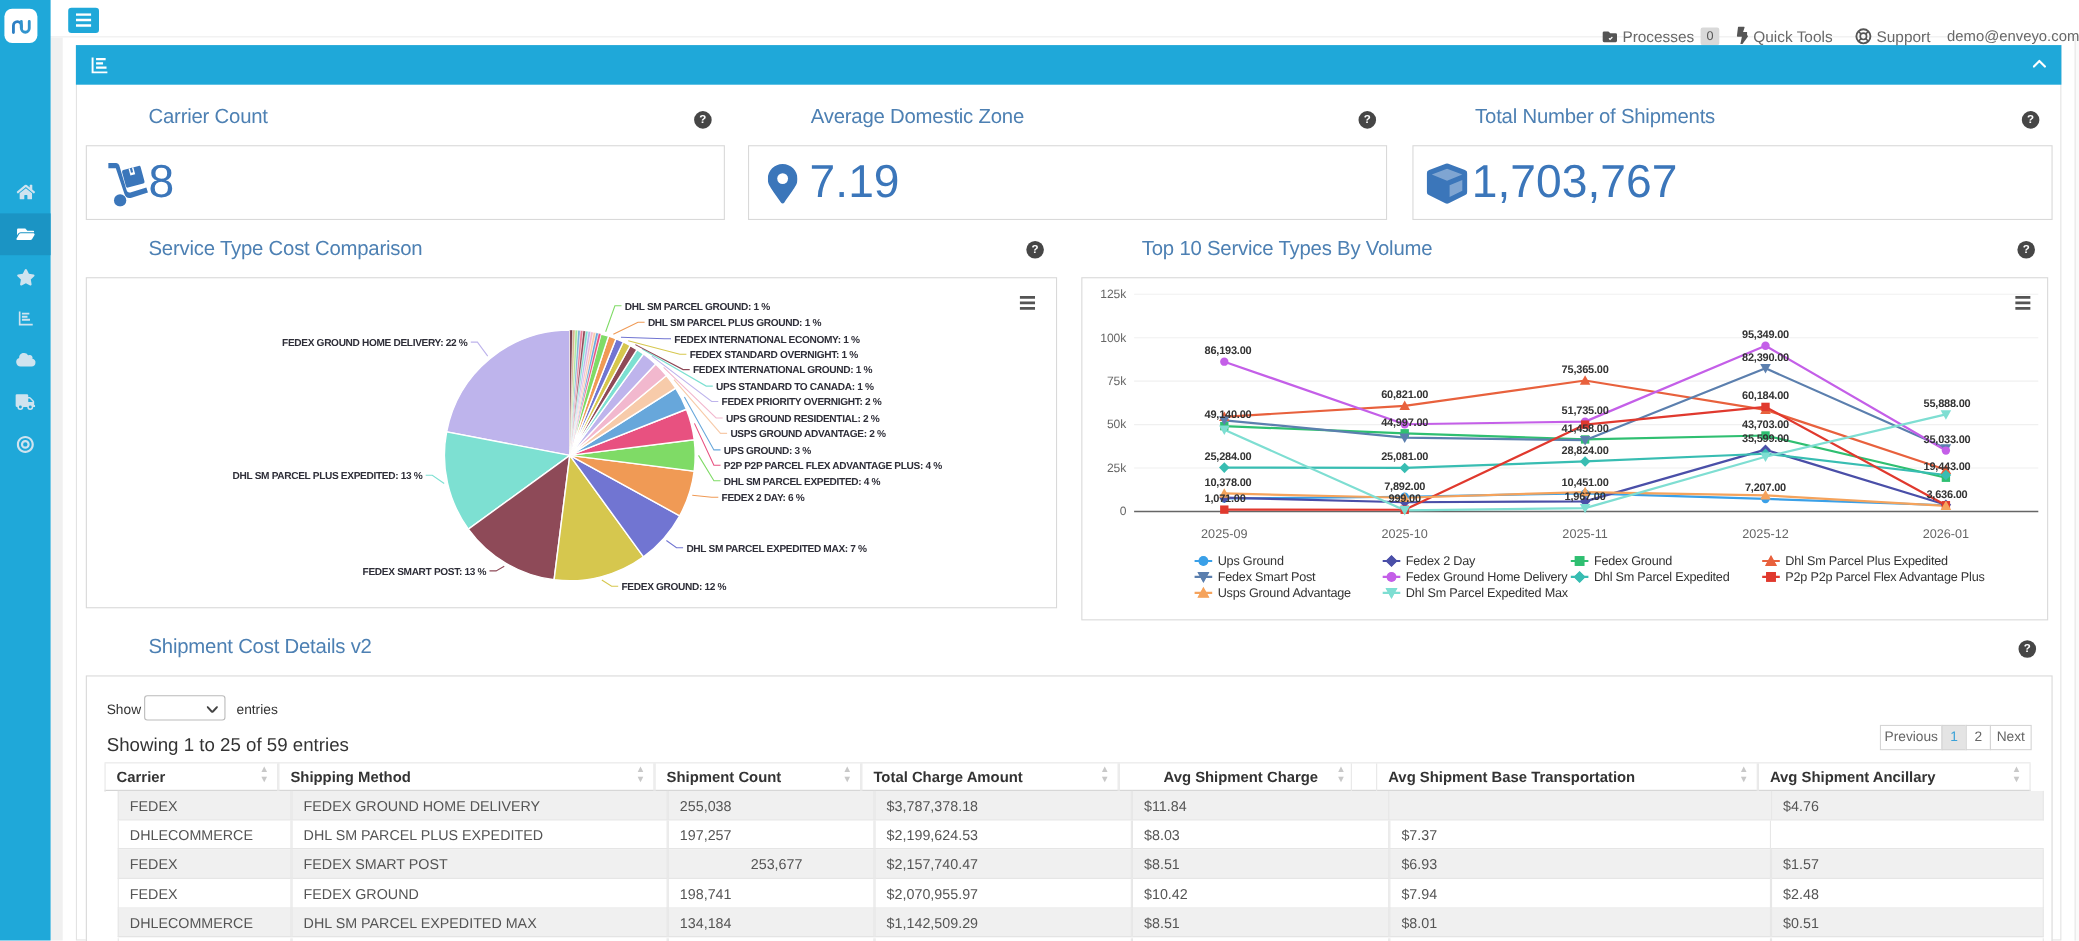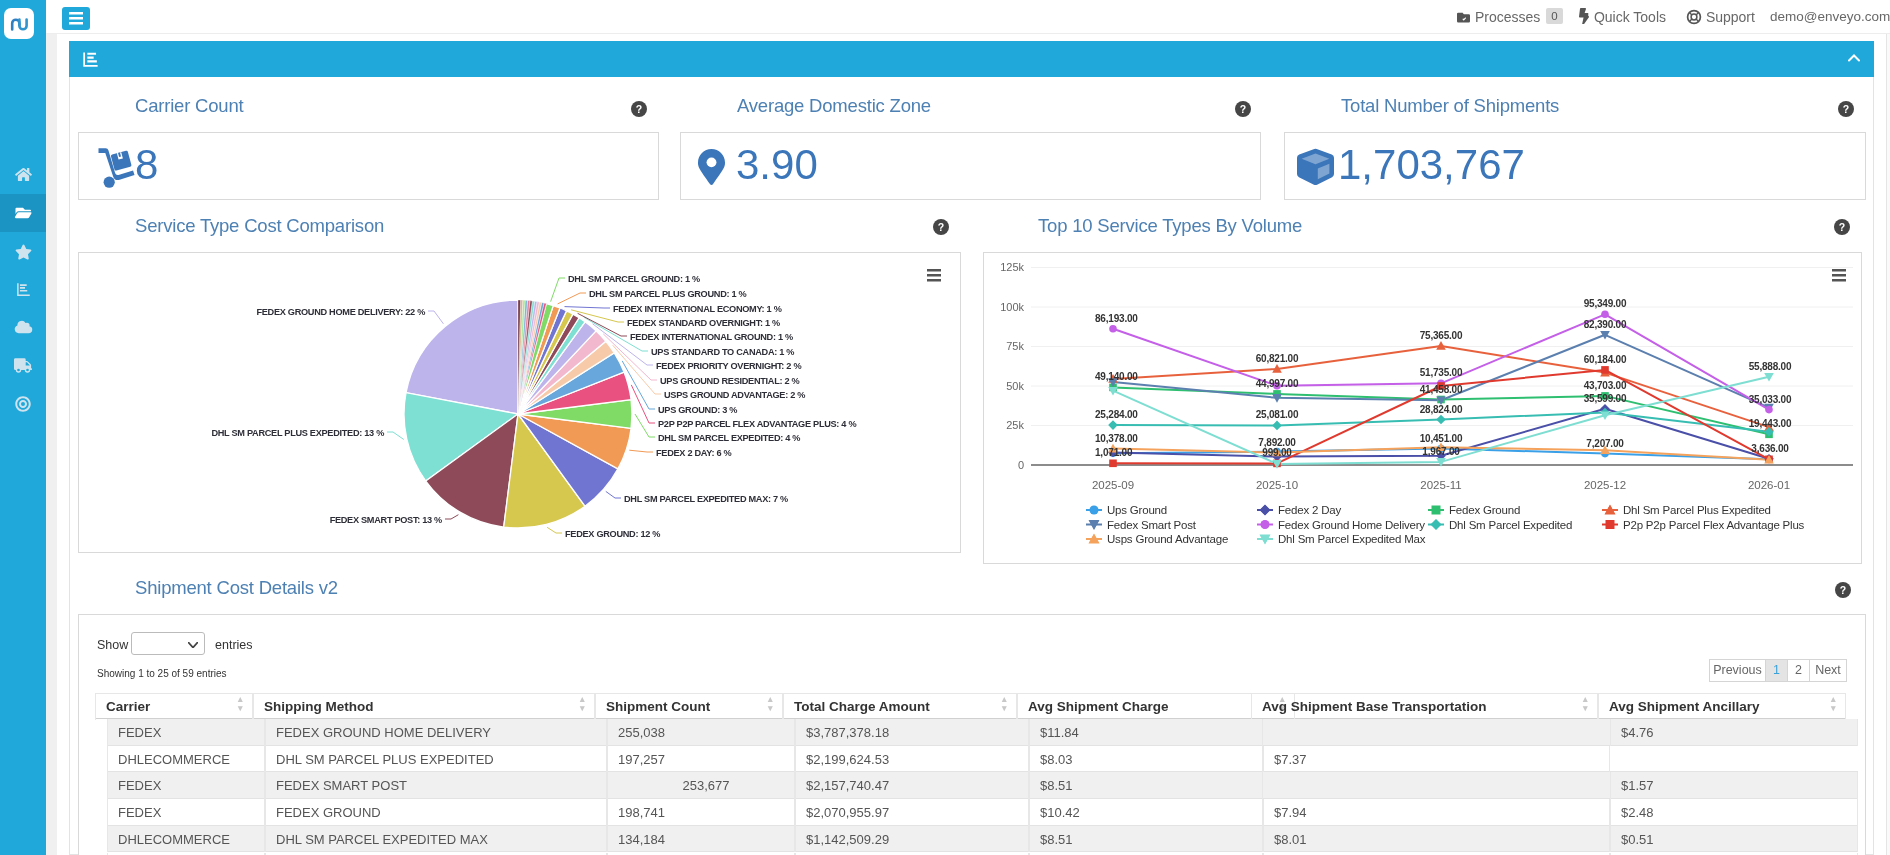--- a/index.html
+++ b/index.html
@@ -7,40 +7,40 @@
 #topbar { position:absolute; left:0; top:0; width:1890px; height:34px; background:#fff;
   border-bottom:1px solid #ededed; z-index:5; }
 #sidebar { position:absolute; left:0; top:0; width:46px; height:855px; background:#1fa8d9; z-index:10; }
 #lane { position:absolute; left:46px; top:34px; width:11px; height:821px; background:#f0f0f0; }
 #sbedge { position:absolute; left:1886px; top:34px; width:4px; height:821px; background:#fafafa; border-left:1px solid #e5e5e5; }
 #logo { position:absolute; left:4px; top:8px; width:30px; height:31px; background:#fff; border-radius:7px; }
 #burger { position:absolute; z-index:6; left:62px; top:7px; width:28px; height:23px; background:#1fa8d9; border-radius:3px; }
 .sic { position:absolute; left:0; width:46px; height:38px; text-align:center; }
 .sic svg { margin-top:11px; }
 .sic.act { background:#1b94c4; }
-.hdrit { position:absolute; z-index:6; top:0; height:34px; line-height:34px; font-size:14px; color:#686868; white-space:nowrap; }
+.hdrit { position:absolute; z-index:6; top:16px; height:34px; line-height:34px; font-size:14px; color:#686868; white-space:nowrap; }
 .badge0 { display:inline-block; background:#d9d9d9; color:#555; font-size:11.5px; border-radius:2px;
   padding:1px 5px; line-height:14px; position:relative; top:-2px; margin-left:6px;}
 #panel { position:absolute; left:69px; top:41px; width:1805px; height:814px; background:#fff;
   border:1px solid #e3e3e3; }
 #phead { position:absolute; left:69px; top:41px; width:1805px; height:36px; background:#1fa8d9; z-index:2;}
 .sect { position:absolute; font-size:18.5px; letter-spacing:-0.2px; color:#4d80b3; white-space:nowrap;margin-left:45px; }
 .hq { position:absolute; width:16px; height:16px; background:#464646; color:#fff; border-radius:50%;
   font-size:10.5px; font-weight:bold; text-align:center; line-height:16px; }
 .kpi { position:absolute; top:132px; height:68px; background:#fff; border:1px solid #d9d9d9; }
 .kval { position:absolute; font-size:42px; color:#3b76ba; top:8px; }
 .card { position:absolute; background:#fff; border:1px solid #d9d9d9; }
 .plbl { font:bold 9.2px "Liberation Sans",sans-serif; fill:#2e2e38; letter-spacing:-0.3px; }
 .ax { font:11px "Liberation Sans",sans-serif; fill:#666; }
 .ax2 { font:11.5px "Liberation Sans",sans-serif; fill:#666; }
 .dl { font:bold 10px "Liberation Sans",sans-serif; fill:#333; letter-spacing:-0.2px; }
 .lg { font:11.5px "Liberation Sans",sans-serif; fill:#333; letter-spacing:-0.2px; }
 .ctx { position:absolute; width:14px; height:13px; }
 #tcard { position:absolute; left:78px; top:614px; width:1788px; height:260px; background:#fff; border:1px solid #d9d9d9; }
-.dtext { position:absolute; font-size:10px; color:#333; }
+.dtext { position:absolute; font-size:17px; color:#333; }
 #showsel { position:absolute; left:52px; top:17px; width:74px; height:23px; border:1px solid #bbb; border-radius:3px; background:#fff; }
 #tablewrap { position:absolute; left:16px; top:78px; width:1752px; height:182px; }
 .th { position:absolute; top:0; height:26px; border-right:1px solid #e7e7e7; border-left:1px solid #e7e7e7;
   font-size:13.5px; font-weight:bold; color:#333; padding:5px 0 0 10px; }
 .thead { position:absolute; left:0; top:0; width:1751px; height:26px; border-top:1px solid #e7e7e7; border-bottom:1px solid #d0d0d0; }
 .sort { position:absolute; right:4px; top:1px; color:#c8c8c8; font-size:9px; line-height:9px; width:10px; }
 .su,.sd { display:block; height:9px; }
 .tr { position:absolute; left:0; width:1751px; height:26.7px; border-bottom:1px solid #e3e3e3; background:#fff;margin-left:12px; }
 .tr.odd { background:#f0f0f0; }
 .td { position:absolute; top:0; height:26.7px; font-size:13px; color:#555; padding:6px 0 0 10px;
@@ -129,21 +129,21 @@
           </g>
         </g>
       </svg></div>
   <div class="kval" style="left:56px;">8</div>
 </div>
 <div class="kpi" style="left:680px;width:581px;">
   <div class="abs" style="left:17px;top:14px;"><svg width="27" height="40" viewBox="0 0 384 512">
         <path fill="#3b76ba" d="M172.3 501.7C27 291 0 269.4 0 192 0 86 86 0 192 0s192 86 192 192c0 77.4-27 99-172.3 309.7a24 24 0 0 1-39.4 0z"></path>
         <circle cx="192" cy="190" r="70" fill="#fff"></circle>
       </svg></div>
-  <div class="kval" style="left:55px;">3.90</div>
+  <div class="kval" style="left:55px;">7.19</div>
 </div>
 <div class="kpi" style="left:1284px;width:582px;">
   <div class="abs" style="left:12px;top:14px;"><svg width="37" height="40" viewBox="0 0 512 512">
         <path fill="#3b76ba" d="M239.1 6.3l-208 78a48 48 0 0 0-31.1 45v225.1a48 48 0 0 0 26.5 42.9l208 104a48 48 0 0 0 42.9 0l208-104a48 48 0 0 0 26.5-42.9V129.3a48 48 0 0 0-31.1-45l-208-78a48 48 0 0 0-33.7 0z"></path>
         <path fill="#fff" d="M256 68.4l192 72v1.1l-192 78-192-78v-1.1l192-72zm32 356V275.5l160-65v133.9l-160 80z" opacity="0.35"></path>
       </svg></div>
   <div class="kval" style="left:53px;">1,703,767</div>
 </div>
 
 <div class="sect" style="left:90px;top:215px;">Service Type Cost Comparison</div>
@@ -404,21 +404,21 @@
             <span class="sd">▾</span>
           </span></div>
         <div class="th" style="left:500px;width:188px;">Shipment Count<span class="sort">
             <span class="su">▴</span>
             <span class="sd">▾</span>
           </span></div>
         <div class="th" style="left:688px;width:234px;">Total Charge Amount<span class="sort">
             <span class="su">▴</span>
             <span class="sd">▾</span>
           </span></div>
-        <div class="th" style="left:922px;width:278px;">Avg Shipment Charge<span class="sort">
+        <div class="th" style="left:922px;width:212px;text-align:center;">Avg Shipment Charge<span class="sort">
             <span class="su">▴</span>
             <span class="sd">▾</span>
           </span></div>
         <div class="th" style="left:1156px;width:347px;">Avg Shipment Base Transportation<span class="sort">
             <span class="su">▴</span>
             <span class="sd">▾</span>
           </span></div>
         <div class="th" style="left:1503px;width:248px;">Avg Shipment Ancillary<span class="sort">
             <span class="su">▴</span>
             <span class="sd">▾</span>
@@ -440,20 +440,21 @@
           <div class="td" style="left:688px;width:234px;">$2,199,624.53</div>
           <div class="td" style="left:922px;width:234px;">$8.03</div>
           <div class="td" style="left:1156px;width:347px;">$7.37</div>
         </div>
         <div class="tr odd" style="top:79.4px;">
           <div class="td" style="left:0px;width:158px;">FEDEX</div>
           <div class="td" style="left:158px;width:342px;">FEDEX SMART POST</div>
           <div class="td" style="left:500px;width:188px;text-align:center;">253,677</div>
           <div class="td" style="left:688px;width:234px;">$2,157,740.47</div>
           <div class="td" style="left:922px;width:234px;">$8.51</div>
+          <div class="td" style="left:1156px;width:347px;">$6.93</div>
           <div class="td" style="left:1503px;width:248px;">$1.57</div>
         </div>
         <div class="tr" style="top:106.1px;">
           <div class="td" style="left:0px;width:158px;">FEDEX</div>
           <div class="td" style="left:158px;width:342px;">FEDEX GROUND</div>
           <div class="td" style="left:500px;width:188px;">198,741</div>
           <div class="td" style="left:688px;width:234px;">$2,070,955.97</div>
           <div class="td" style="left:922px;width:234px;">$10.42</div>
           <div class="td" style="left:1156px;width:347px;">$7.94</div>
           <div class="td" style="left:1503px;width:248px;">$2.48</div>

